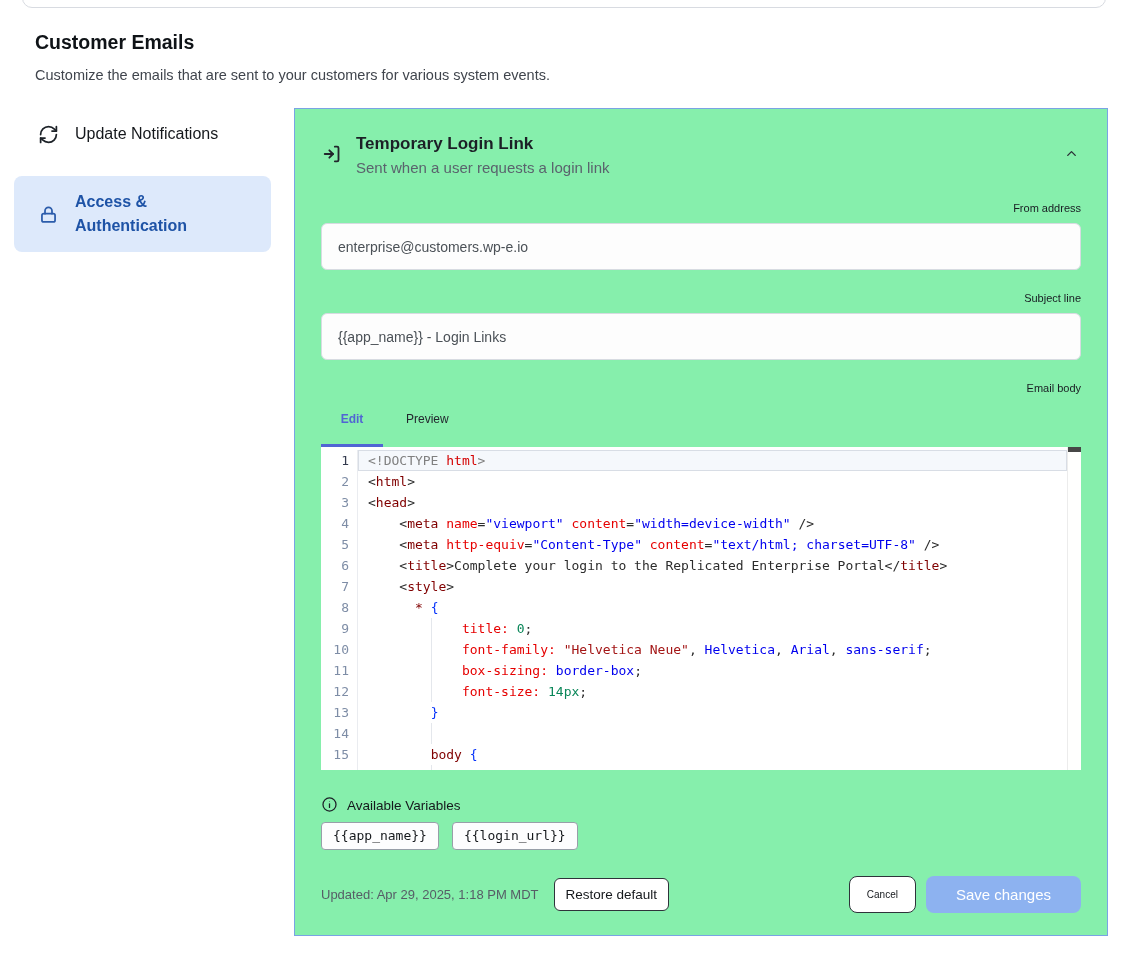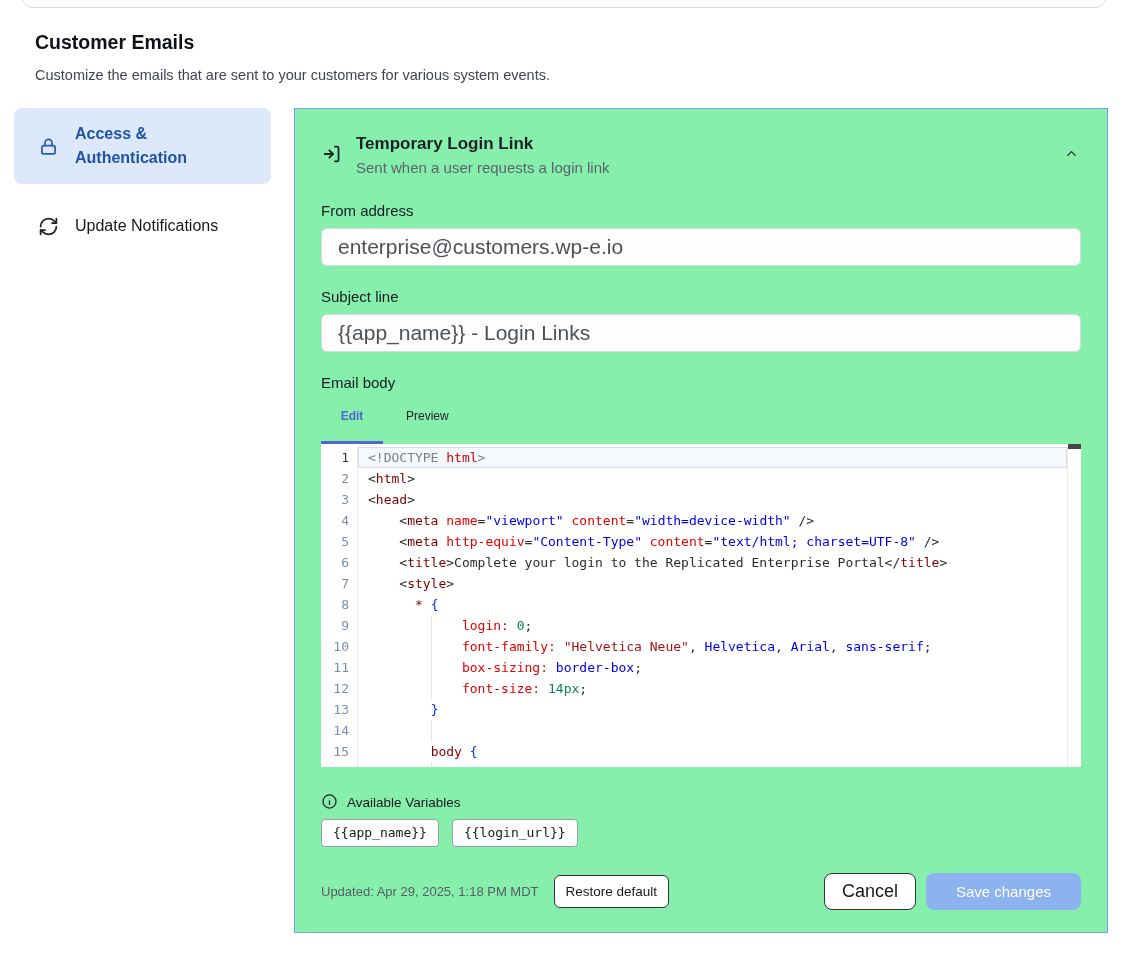--- a/index.html
+++ b/index.html
@@ -31,25 +31,25 @@
   
   .panel { width:814px; margin-left:23px; background:#86efac;
     border:1.5px solid #7aa3e4; border-radius:0; padding:25px 26px 22px; }
 
   .panel-header { display:flex; align-items:flex-start; margin-bottom:26px; }
   .panel-header .hicon { flex:none; width:22px; height:22px; margin:9px 12px 0 1px; }
   .ph-title { font-size:17px; font-weight:700; color:#1c2026; }
   .ph-sub { font-size:15px; color:#5a636d; margin-top:5px; }
   .chevron-btn { margin-left:auto; margin-top:10px; cursor:pointer; background:none; border:none; padding:2px; }
 
-  .fld-label { font-size:15px; color:#181c22; margin:0 0 9px; }
+  .fld-label { font-size:11px; color:#181c22; margin:0 0 9px;text-align:right; }
   .fld-gap { margin-top:22px; }
-  .txt-input { display:block; width:100%; height:38px; background:#fdfdfd;
+  .txt-input { display:block; width:100%; height:47px; background:#fdfdfd;
     border:1px solid #d7dbe1; border-radius:6px; padding:0 16px;
-    font-size:21px; color:#4b5157; font-family:inherit; outline:none; }
+    font-size:14px; color:#4b5157; font-family:inherit; outline:none; }
 
   
   .tabs { display:flex; position:relative; height:44px; margin-top:8px; }
   .tab { font-size:12px; color:#23272e; padding-top:9px; text-align:center; cursor:pointer; }
   .tab.t0 { width:62px; }
   .tab.t1 { margin-left:23px; }
   .tab.active { color:#5165d3; font-weight:700; }
   .tab-underline { position:absolute; left:0; bottom:0; width:62px; height:3px; background:#5165d3; }
 
   
@@ -86,50 +86,50 @@
     padding:0 11px; font-family:"DejaVu Sans Mono","Liberation Mono",monospace;
     font-size:13px; line-height:26px; color:#15181c; cursor:pointer; }
 
   
   .pfooter { display:flex; align-items:center; margin-top:26px; }
   .updated { font-size:13px; color:#565d66; }
   .btn { font-family:inherit; cursor:pointer; background:#fff; }
   .btn-restore { margin-left:15px; height:33px; padding:0 11px; font-size:13.5px;
     border:1px solid #2e333a; border-radius:6px; color:#15181c; }
   .spacer { flex:1; }
-  .btn-cancel { height:37px; padding:0 17px; font-size:18px;
+  .btn-cancel { height:37px; padding:0 17px; font-size:10px;
     border:1px solid #2e333a; border-radius:8px; color:#15181c; margin-right:10px; }
   .btn-save { height:37px; padding:0 30px; font-size:15px;
     border:none; border-radius:8px; background:#8db2f0; color:#ffffff; }
 </style>
 </head>
 <body>
 
 <div class="top-edge"></div>
 
 <h1 class="page-heading">Customer Emails</h1>
 <p class="page-sub">Customize the emails that are sent to your customers for various system events.</p>
 
 <div class="content">
   <nav class="sidebar">
-      <div class="side-item active">
-        <span class="sicon"><svg width="21" height="21" viewBox="0 0 24 24" fill="none" stroke="#2b5cab" stroke-width="2" stroke-linecap="round" stroke-linejoin="round">
-            <rect x="4.5" y="11" width="15" height="9.5" rx="2"></rect>
-            <path d="M8 11V7.8a4 4 0 0 1 8 0V11"></path>
-          </svg></span>
-        <span class="slbl">Access &amp; Authentication</span>
-      </div>
       <div class="side-item">
         <span class="sicon"><svg width="21" height="21" viewBox="0 0 24 24" fill="none" stroke="#1d2228" stroke-width="2" stroke-linecap="round" stroke-linejoin="round">
             <path d="M3 12a9 9 0 0 1 9-9 9.75 9.75 0 0 1 6.74 2.74L21 8"></path>
             <path d="M21 3v5h-5"></path>
             <path d="M21 12a9 9 0 0 1-9 9 9.75 9.75 0 0 1-6.74-2.74L3 16"></path>
             <path d="M8 16H3v5"></path>
           </svg></span>
         <span class="slbl">Update Notifications</span>
+      </div>
+      <div class="side-item active">
+        <span class="sicon"><svg width="21" height="21" viewBox="0 0 24 24" fill="none" stroke="#2b5cab" stroke-width="2" stroke-linecap="round" stroke-linejoin="round">
+            <rect x="4.5" y="11" width="15" height="9.5" rx="2"></rect>
+            <path d="M8 11V7.8a4 4 0 0 1 8 0V11"></path>
+          </svg></span>
+        <span class="slbl">Access &amp; Authentication</span>
       </div>
     </nav>
 
   <section class="panel">
     <div class="panel-header">
       <span class="hicon">
         <svg width="22" height="22" viewBox="0 0 24 24" fill="none" stroke="#22262c" stroke-width="2" stroke-linecap="round" stroke-linejoin="round">
           <path d="M14 4h2.5A1.5 1.5 0 0 1 18 5.5v13a1.5 1.5 0 0 1-1.5 1.5H14"></path>
           <line x1="3" y1="12" x2="12" y2="12"></line>
           <polyline points="8 8 12 12 8 16"></polyline>
@@ -191,21 +191,21 @@
           <div class="code-row">
             <span class="ln">7</span>
             <span class="codewrap"><span class="c-pln">    &lt;</span><span class="c-tag">style</span><span class="c-pln">&gt;</span></span>
           </div>
           <div class="code-row">
             <span class="ln">8</span>
             <span class="codewrap"><span class="c-pln">      </span><span class="c-tag">*</span><span class="c-pln"> </span><span class="c-brace">{</span></span>
           </div>
           <div class="code-row">
             <span class="ln">9</span>
-            <span class="codewrap"><i class="guide" style="left: calc(8ch + 10px);"></i><span class="c-pln">            </span><span class="c-prop">login:</span><span class="c-pln"> </span><span class="c-num">0</span><span class="c-pln">;</span></span>
+            <span class="codewrap"><i class="guide" style="left: calc(8ch + 10px);"></i><span class="c-pln">            </span><span class="c-prop">title:</span><span class="c-pln"> </span><span class="c-num">0</span><span class="c-pln">;</span></span>
           </div>
           <div class="code-row">
             <span class="ln">10</span>
             <span class="codewrap"><i class="guide" style="left: calc(8ch + 10px);"></i><span class="c-pln">            </span><span class="c-prop">font-family:</span><span class="c-pln"> </span><span class="c-str">"Helvetica Neue"</span><span class="c-pln">, </span><span class="c-val">Helvetica</span><span class="c-pln">, </span><span class="c-val">Arial</span><span class="c-pln">, </span><span class="c-val">sans-serif</span><span class="c-pln">;</span></span>
           </div>
           <div class="code-row">
             <span class="ln">11</span>
             <span class="codewrap"><i class="guide" style="left: calc(8ch + 10px);"></i><span class="c-pln">            </span><span class="c-prop">box-sizing:</span><span class="c-pln"> </span><span class="c-val">border-box</span><span class="c-pln">;</span></span>
           </div>
           <div class="code-row">

